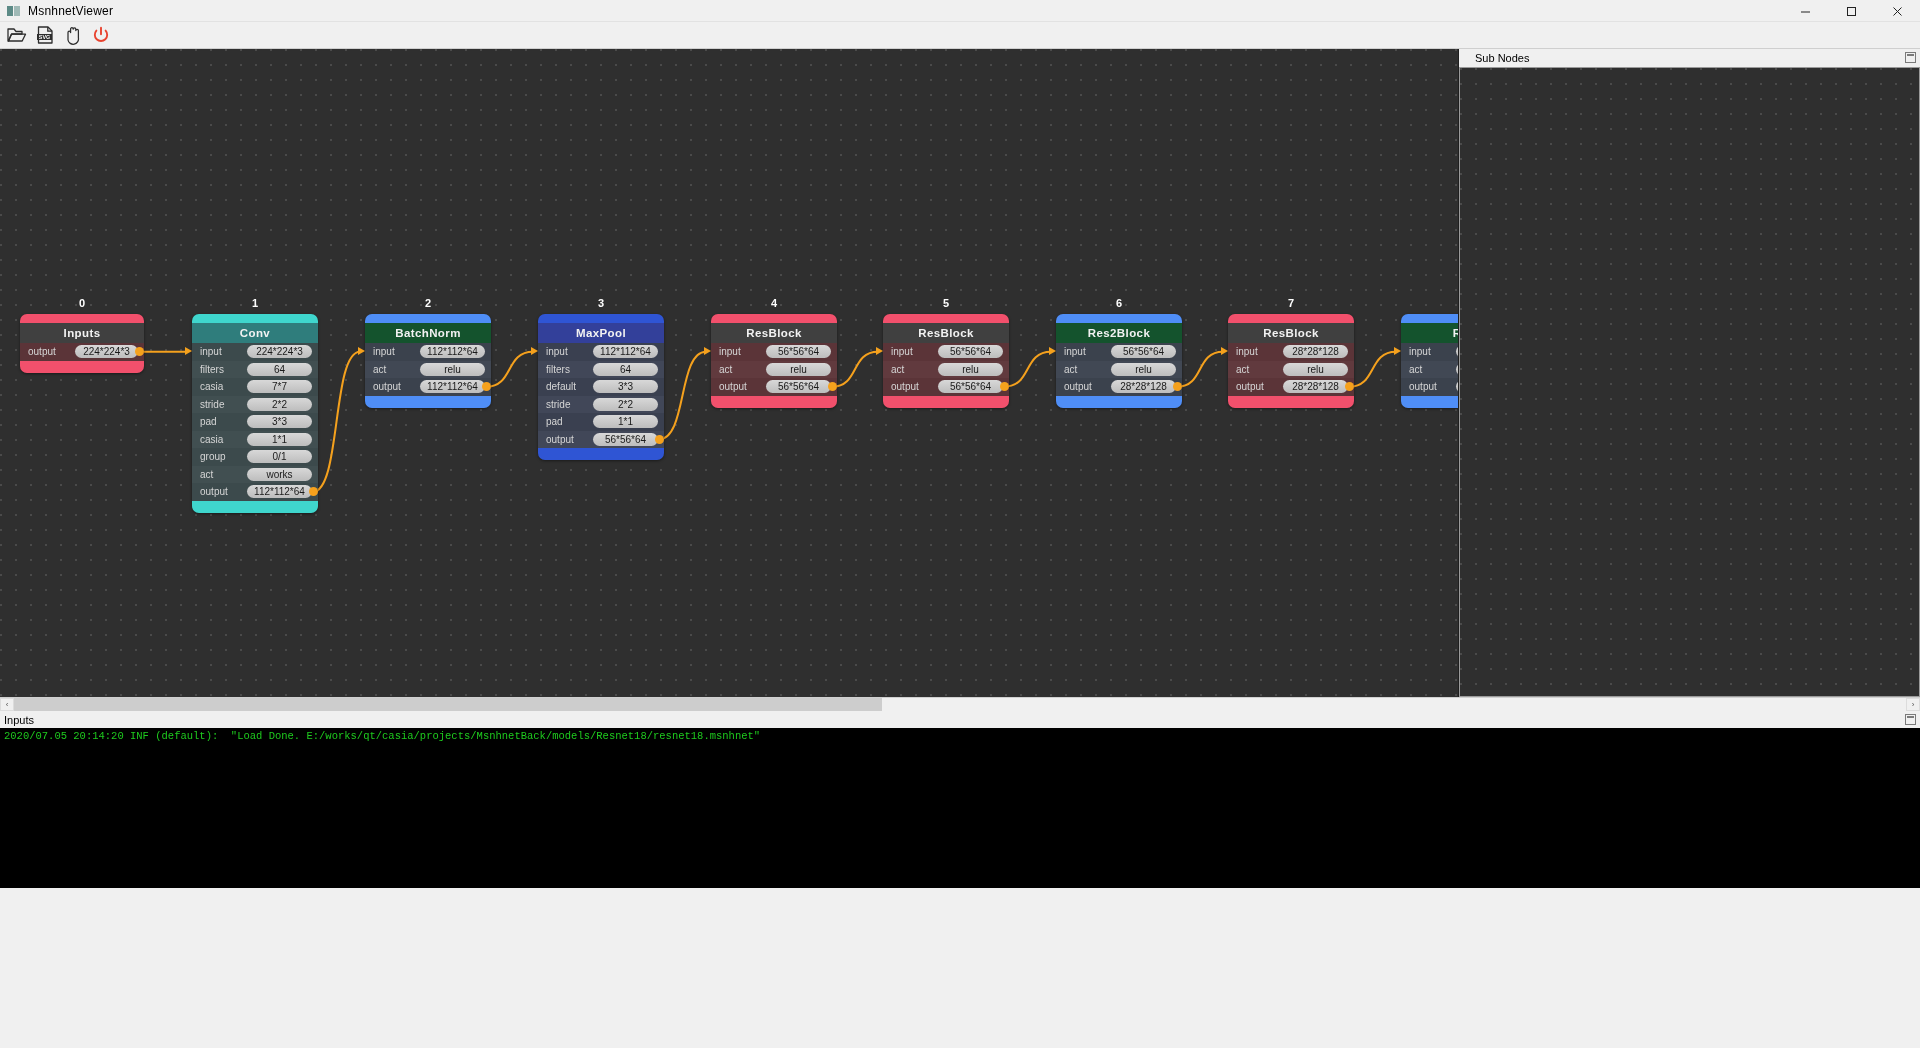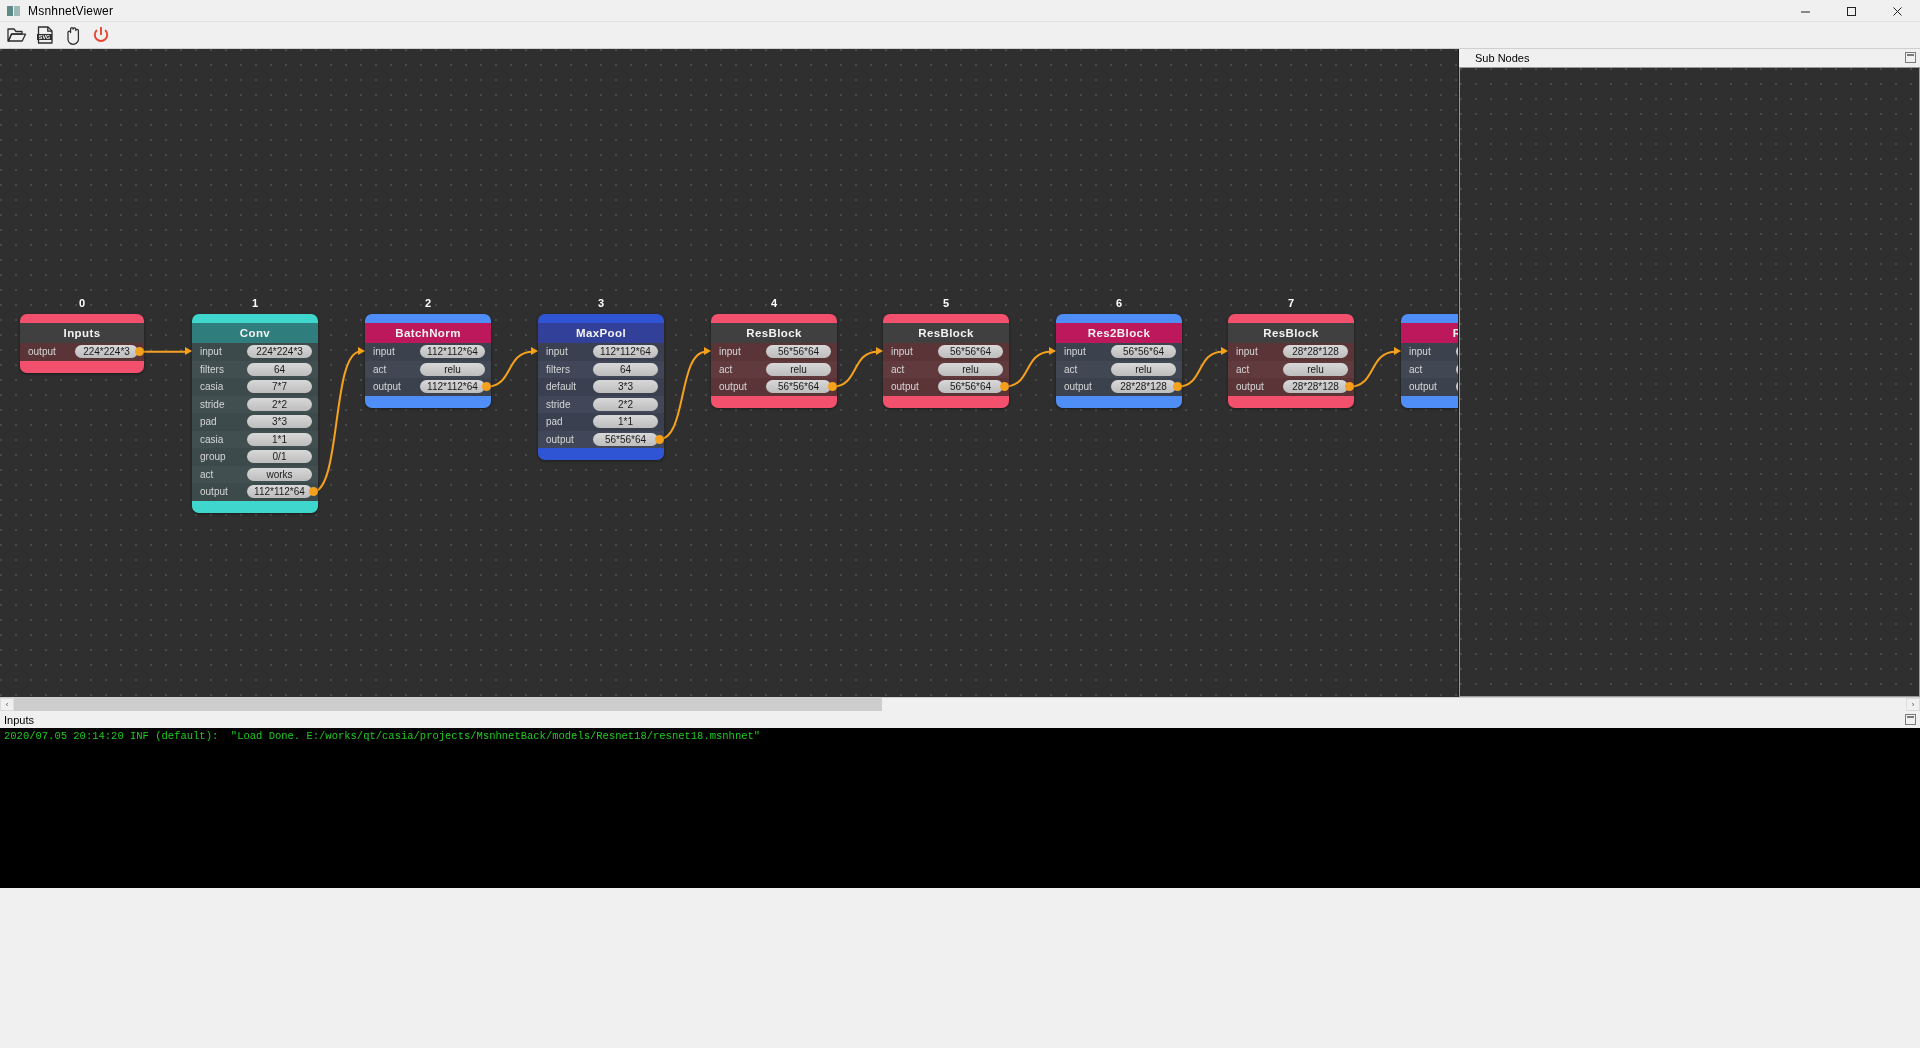--- a/index.html
+++ b/index.html
@@ -229,21 +229,21 @@
   .skin-red   .node-title { background: #404040; }
   .skin-red   .row:nth-child(odd)  { background: #5b3438; }
   .skin-red   .row:nth-child(even) { background: #613a3e; }
 
   .skin-teal  .node-top, .skin-teal  .node-bottom { background: #3fd6cd; }
   .skin-teal  .node-title { background: #2f7d7c; }
   .skin-teal  .row:nth-child(odd)  { background: #3c4a4c; }
   .skin-teal  .row:nth-child(even) { background: #414f51; }
 
   .skin-blue  .node-top, .skin-blue  .node-bottom { background: #4f8ef7; }
-  .skin-blue  .node-title { background: #be185d; }
+  .skin-blue  .node-title { background: #14532d; }
   .skin-blue  .row:nth-child(odd)  { background: #3b424d; }
   .skin-blue  .row:nth-child(even) { background: #414854; }
 
   .skin-indigo .node-top, .skin-indigo .node-bottom { background: #2f55d4; }
   .skin-indigo .node-title { background: #33409a; }
   .skin-indigo .row:nth-child(odd)  { background: #3a4050; }
   .skin-indigo .row:nth-child(even) { background: #414758; }
 
   
   .port-in {

